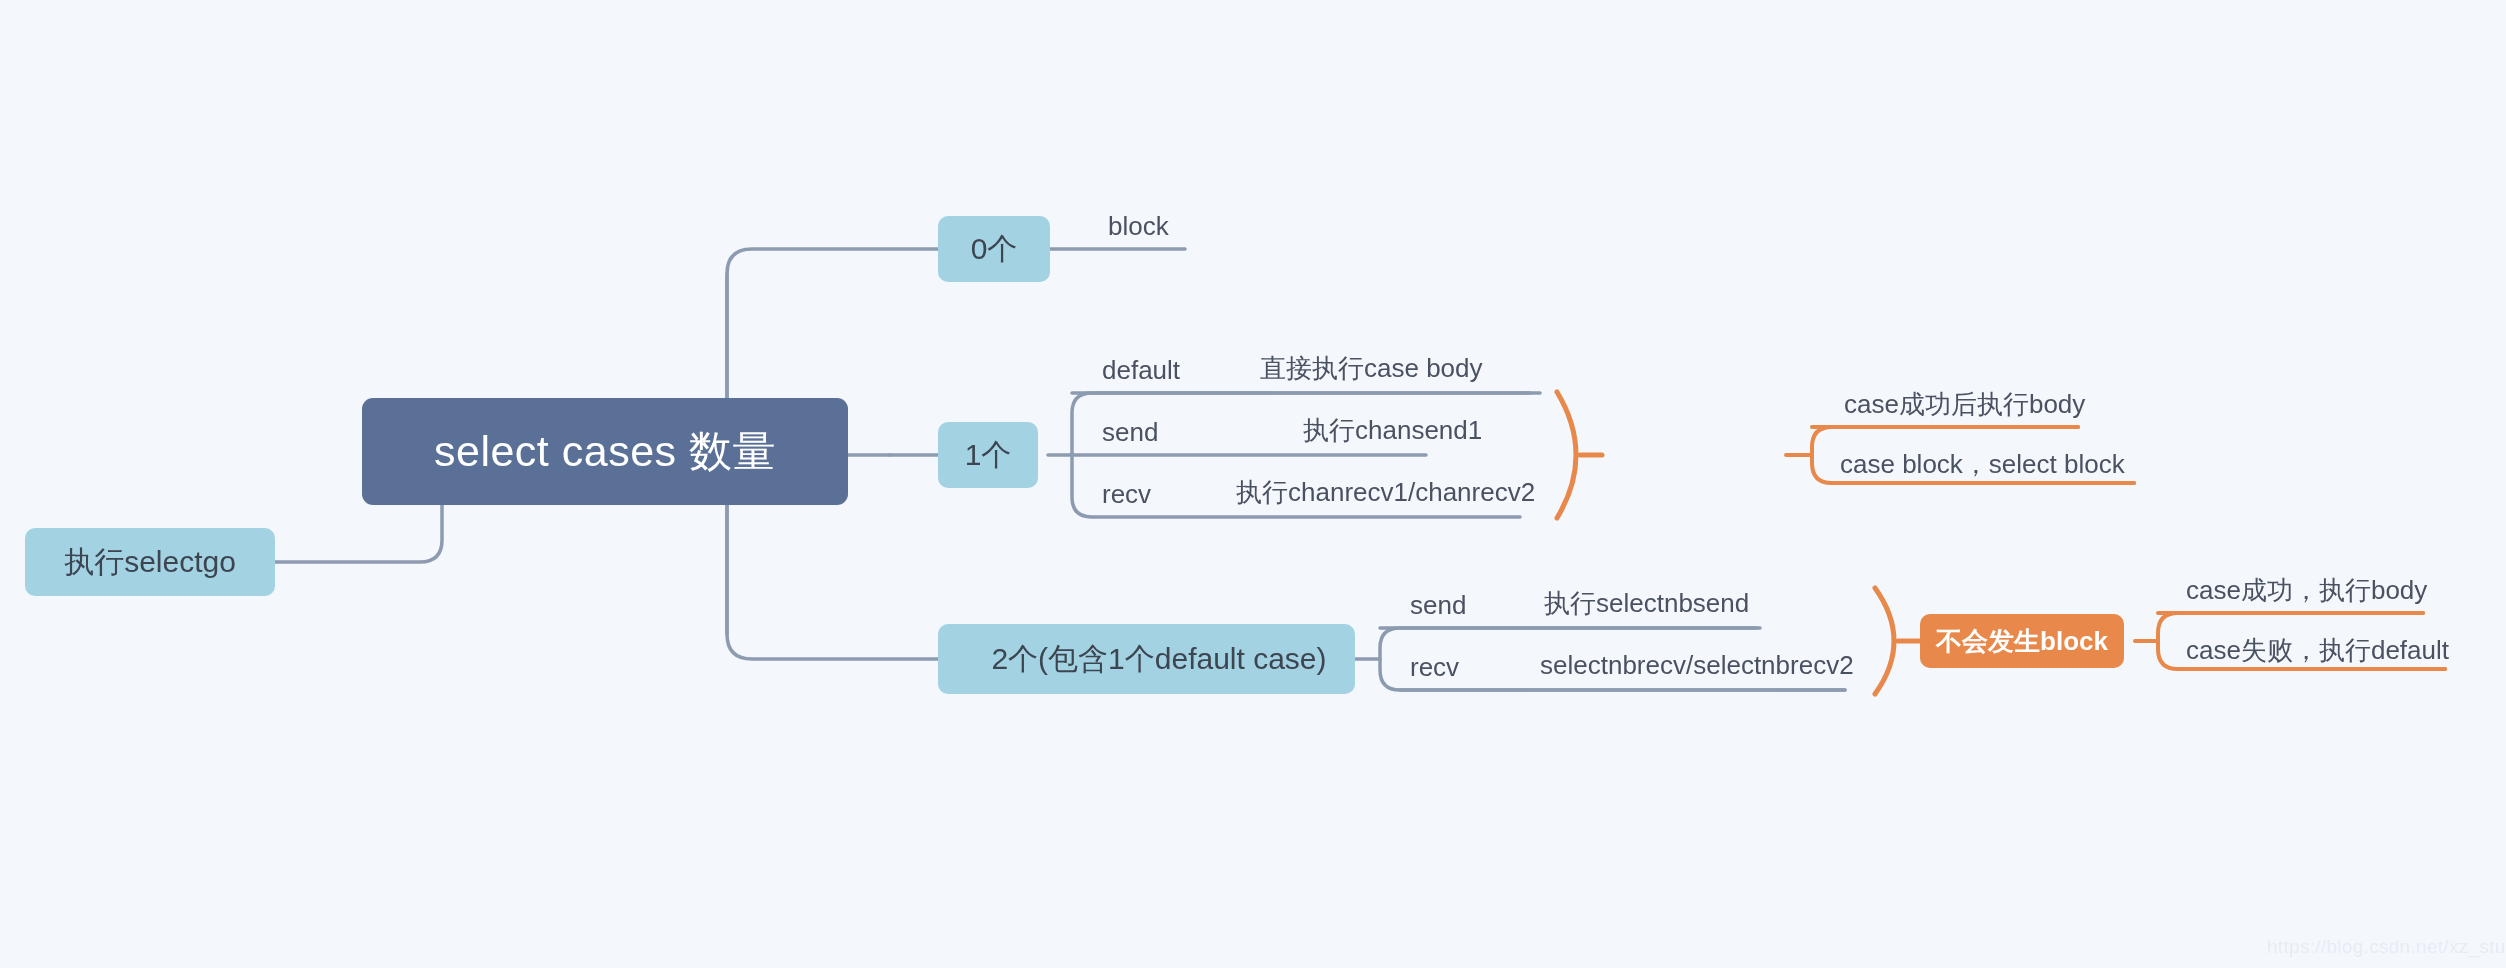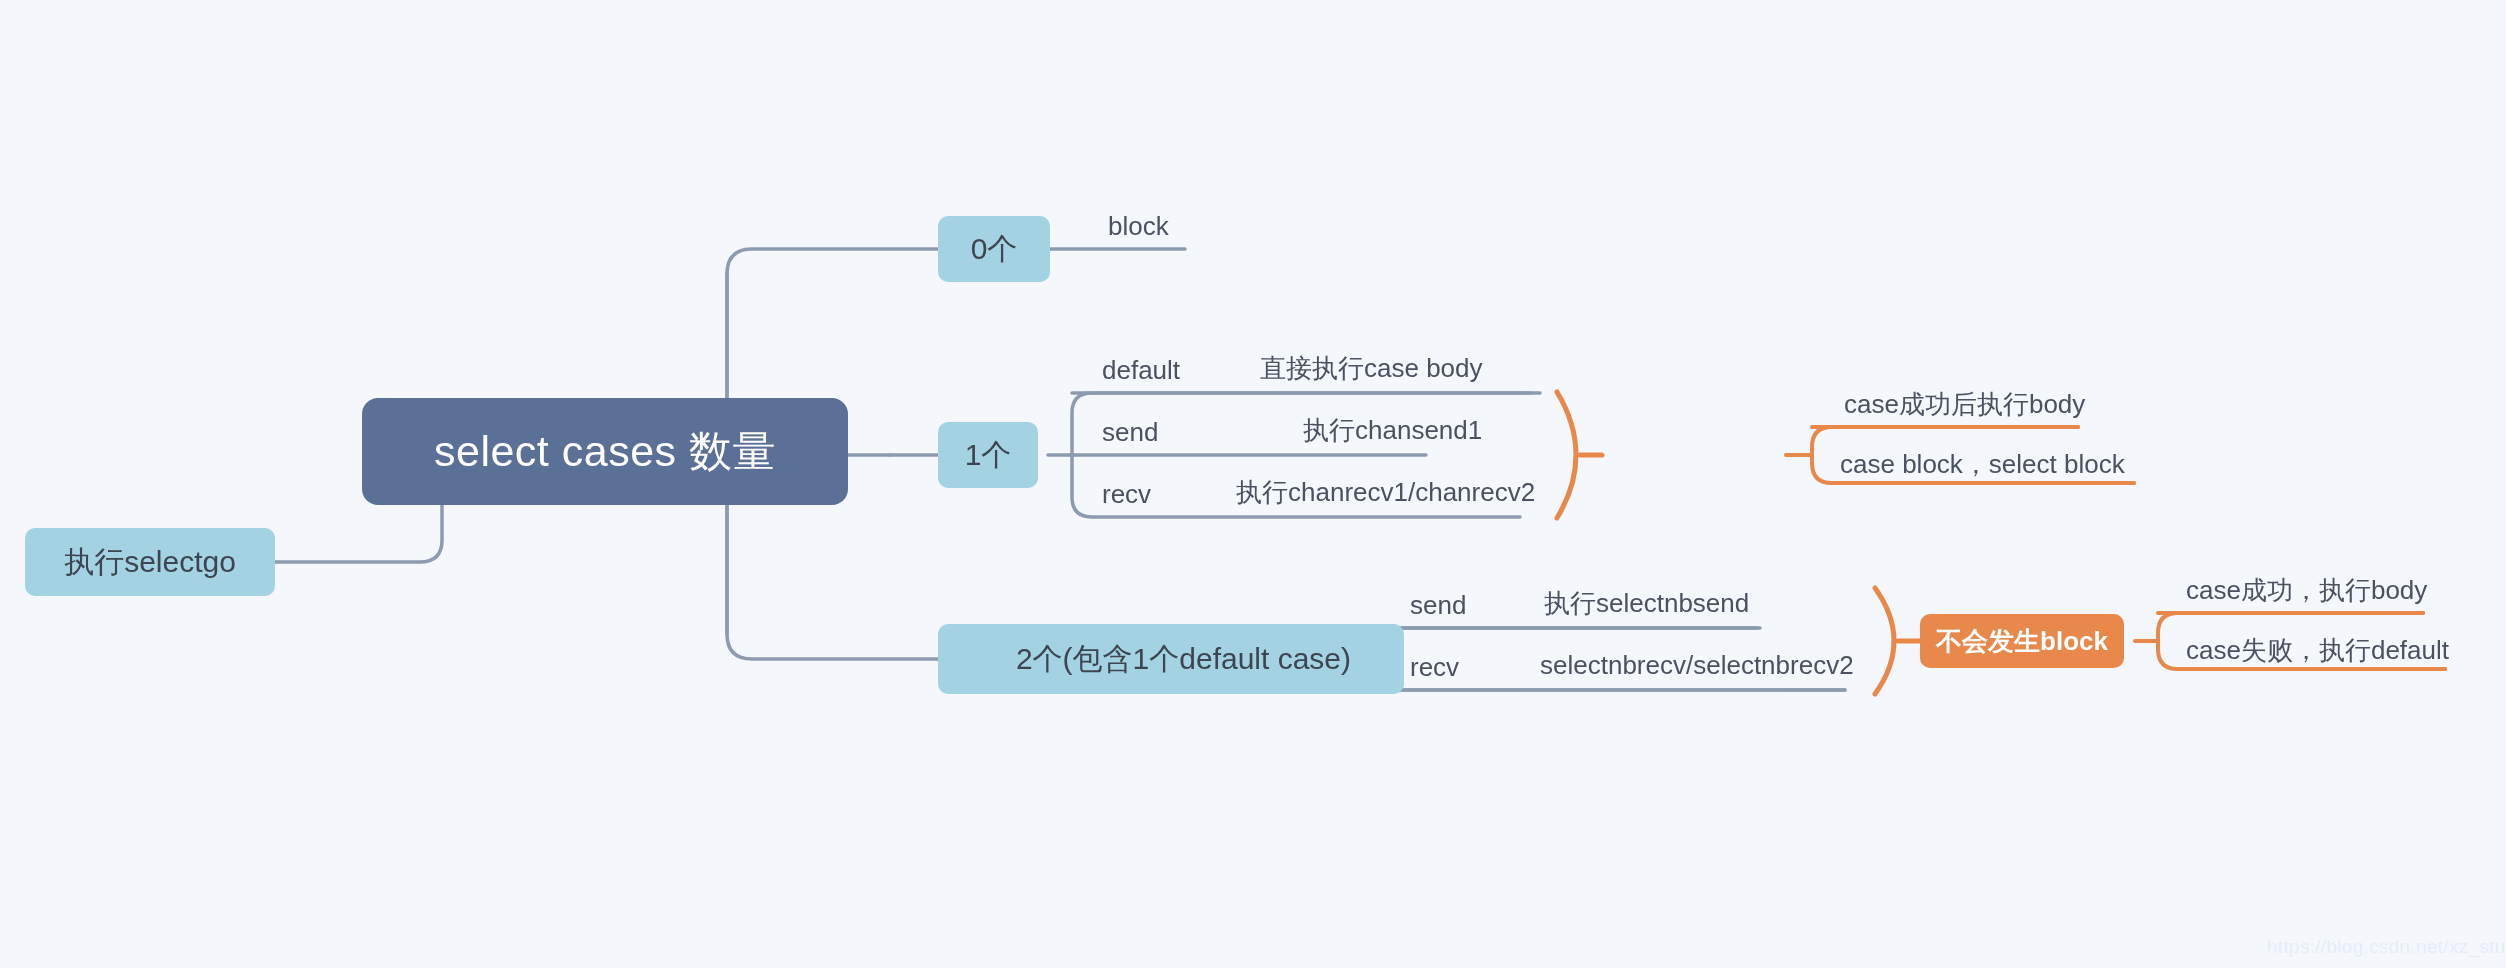--- a/index.html
+++ b/index.html
@@ -32,21 +32,21 @@
     box-sizing: border-box;
     display: flex;
     align-items: center;
     justify-content: center;
     white-space: nowrap;
   }
   
   .node-root {
     background: #5b7096;
     color: #ffffff;
-    border-radius: 16px;
+    border-radius: 11px;
     font-size: 43px;
     letter-spacing: 0.5px;
     padding: 0 30px;
   }
   
   .node-blue {
     background: #a3d3e3;
     color: #3d4551;
     border-radius: 10px;
     font-size: 30px;
@@ -184,21 +184,21 @@
   </div>
 
 
   <div class="leaf" style="left:1844px; top:386px; height:36px;">
     <span>case成功后执行body</span>
   </div>
   <div class="leaf" style="left:1840px; top:446px; height:36px;">
     <span>case block，select block</span>
   </div>
 
-  <div class="node node-blue" style="left:938px; top:624px; width:466px; height:70px;padding-left:45px;">
+  <div class="node node-blue" style="left:938px; top:624px; width:417px; height:70px;padding-left:45px;">
     <span>2个(包含1个default case)</span>
   </div>
 
   <div class="leaf" style="left:1410px; top:587px; height:36px;">
     <span>send</span>
   </div>
   <div class="leaf" style="left:1544px; top:585px; height:36px;">
     <span>执行selectnbsend</span>
   </div>
 

